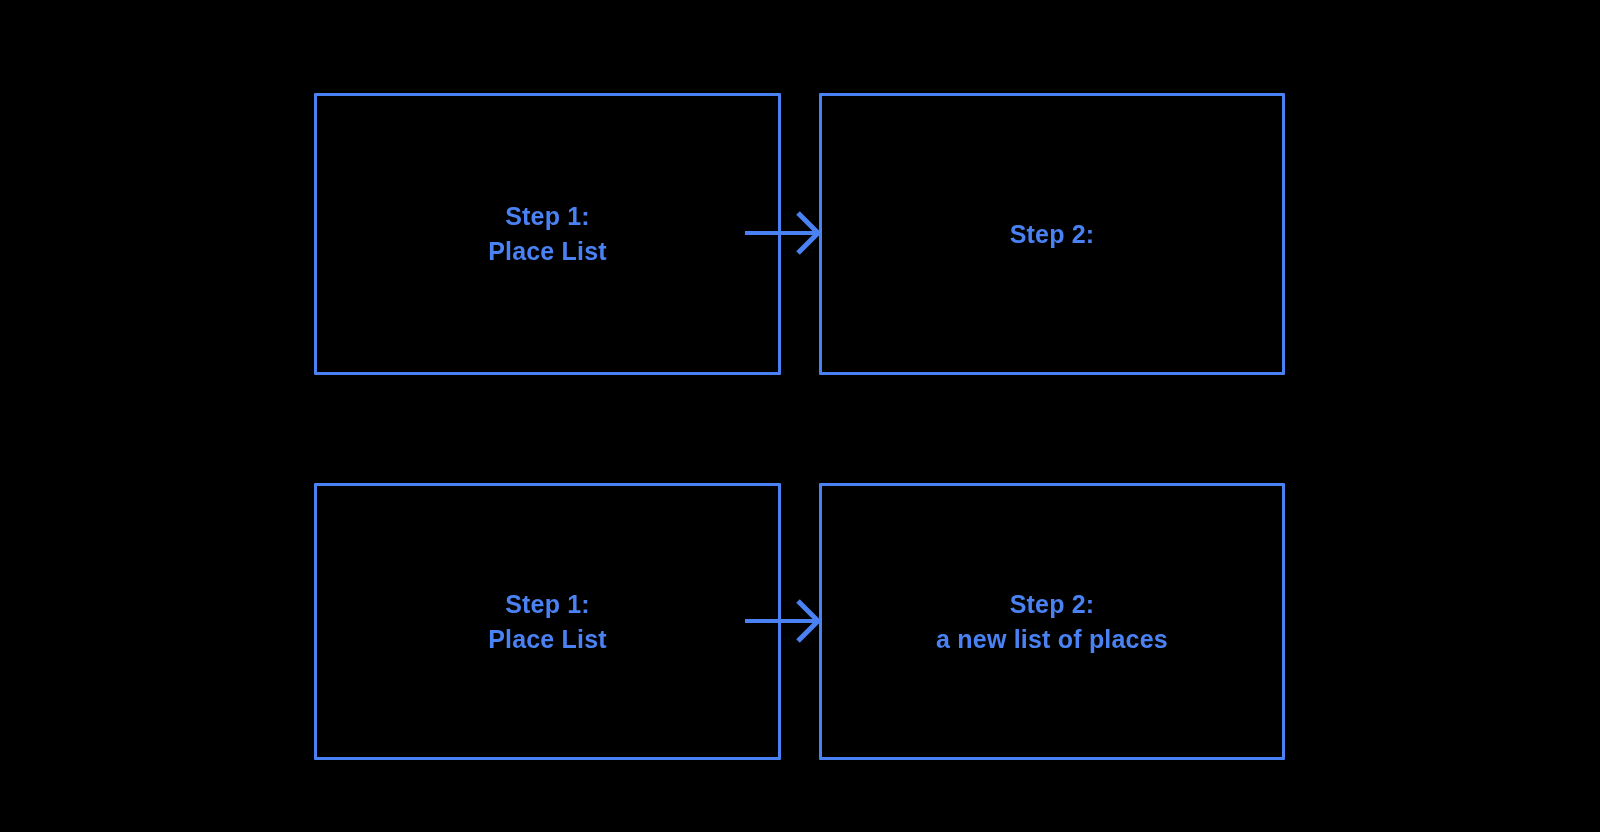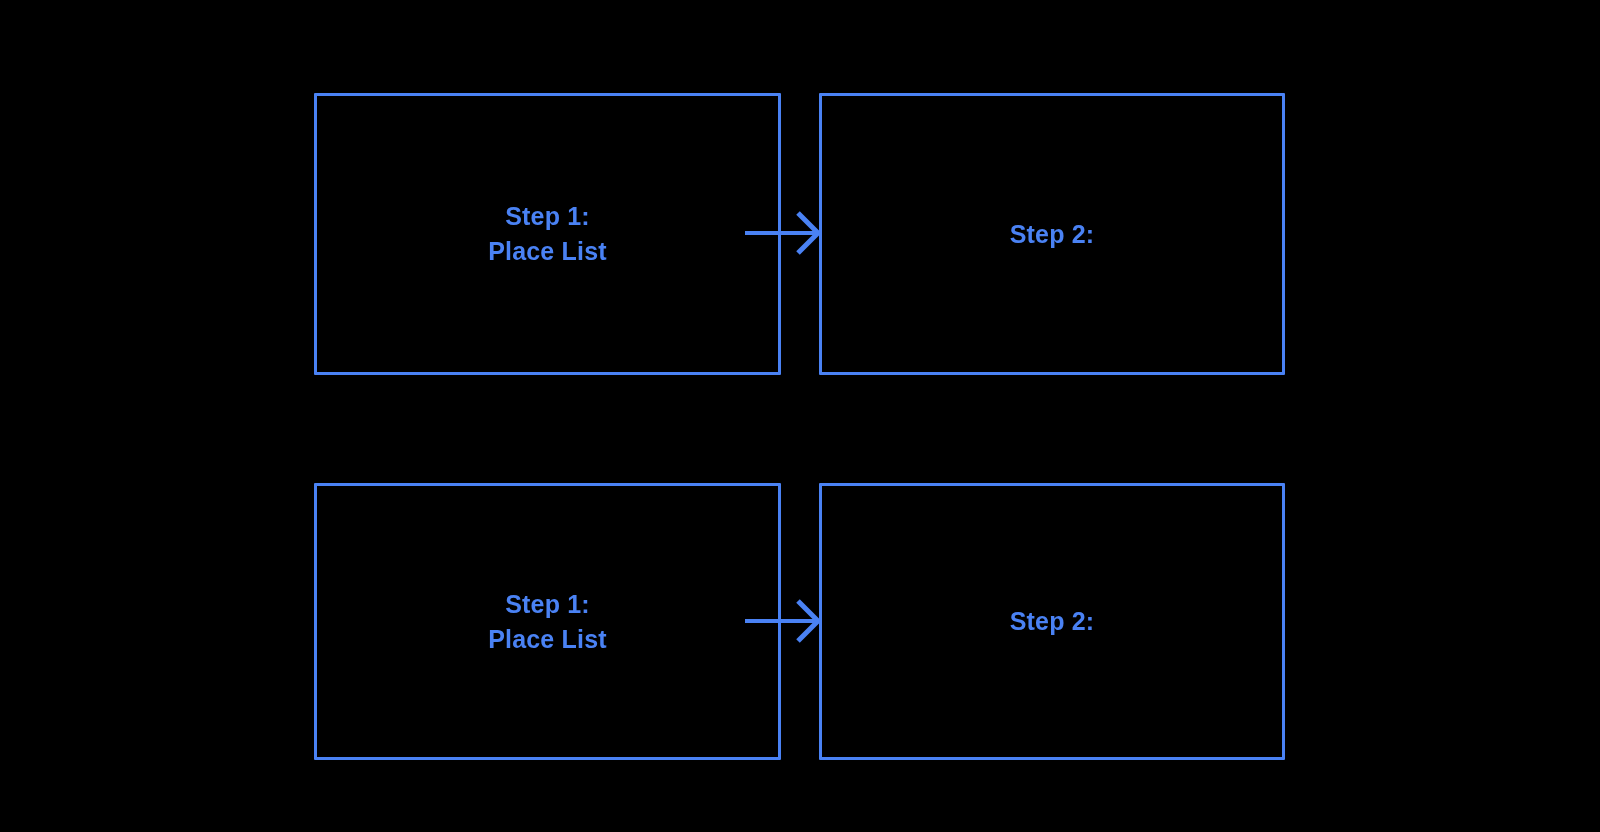--- a/index.html
+++ b/index.html
@@ -73,20 +73,21 @@
     <span class="node-label">Step 2:</span>
   </div>
 
   <div class="node bottom-left">
     <span class="node-label">Step 1:</span>
     <span class="node-label">Place List</span>
   </div>
 
   <div class="node bottom-right">
     <span class="node-label">Step 2:</span>
+    <span class="node-label">a new list of places</span>
   </div>
 
   <div class="connector row-1">
     <svg viewBox="0 0 76 48" aria-hidden="true">
       <line class="stroke" x1="0" y1="24" x2="70" y2="24" stroke-width="4"></line>
       <polyline class="stroke" points="53,4 73,24 53,44" stroke-width="5" stroke-linejoin="miter"></polyline>
     </svg>
   </div>
 
   <div class="connector row-2">

